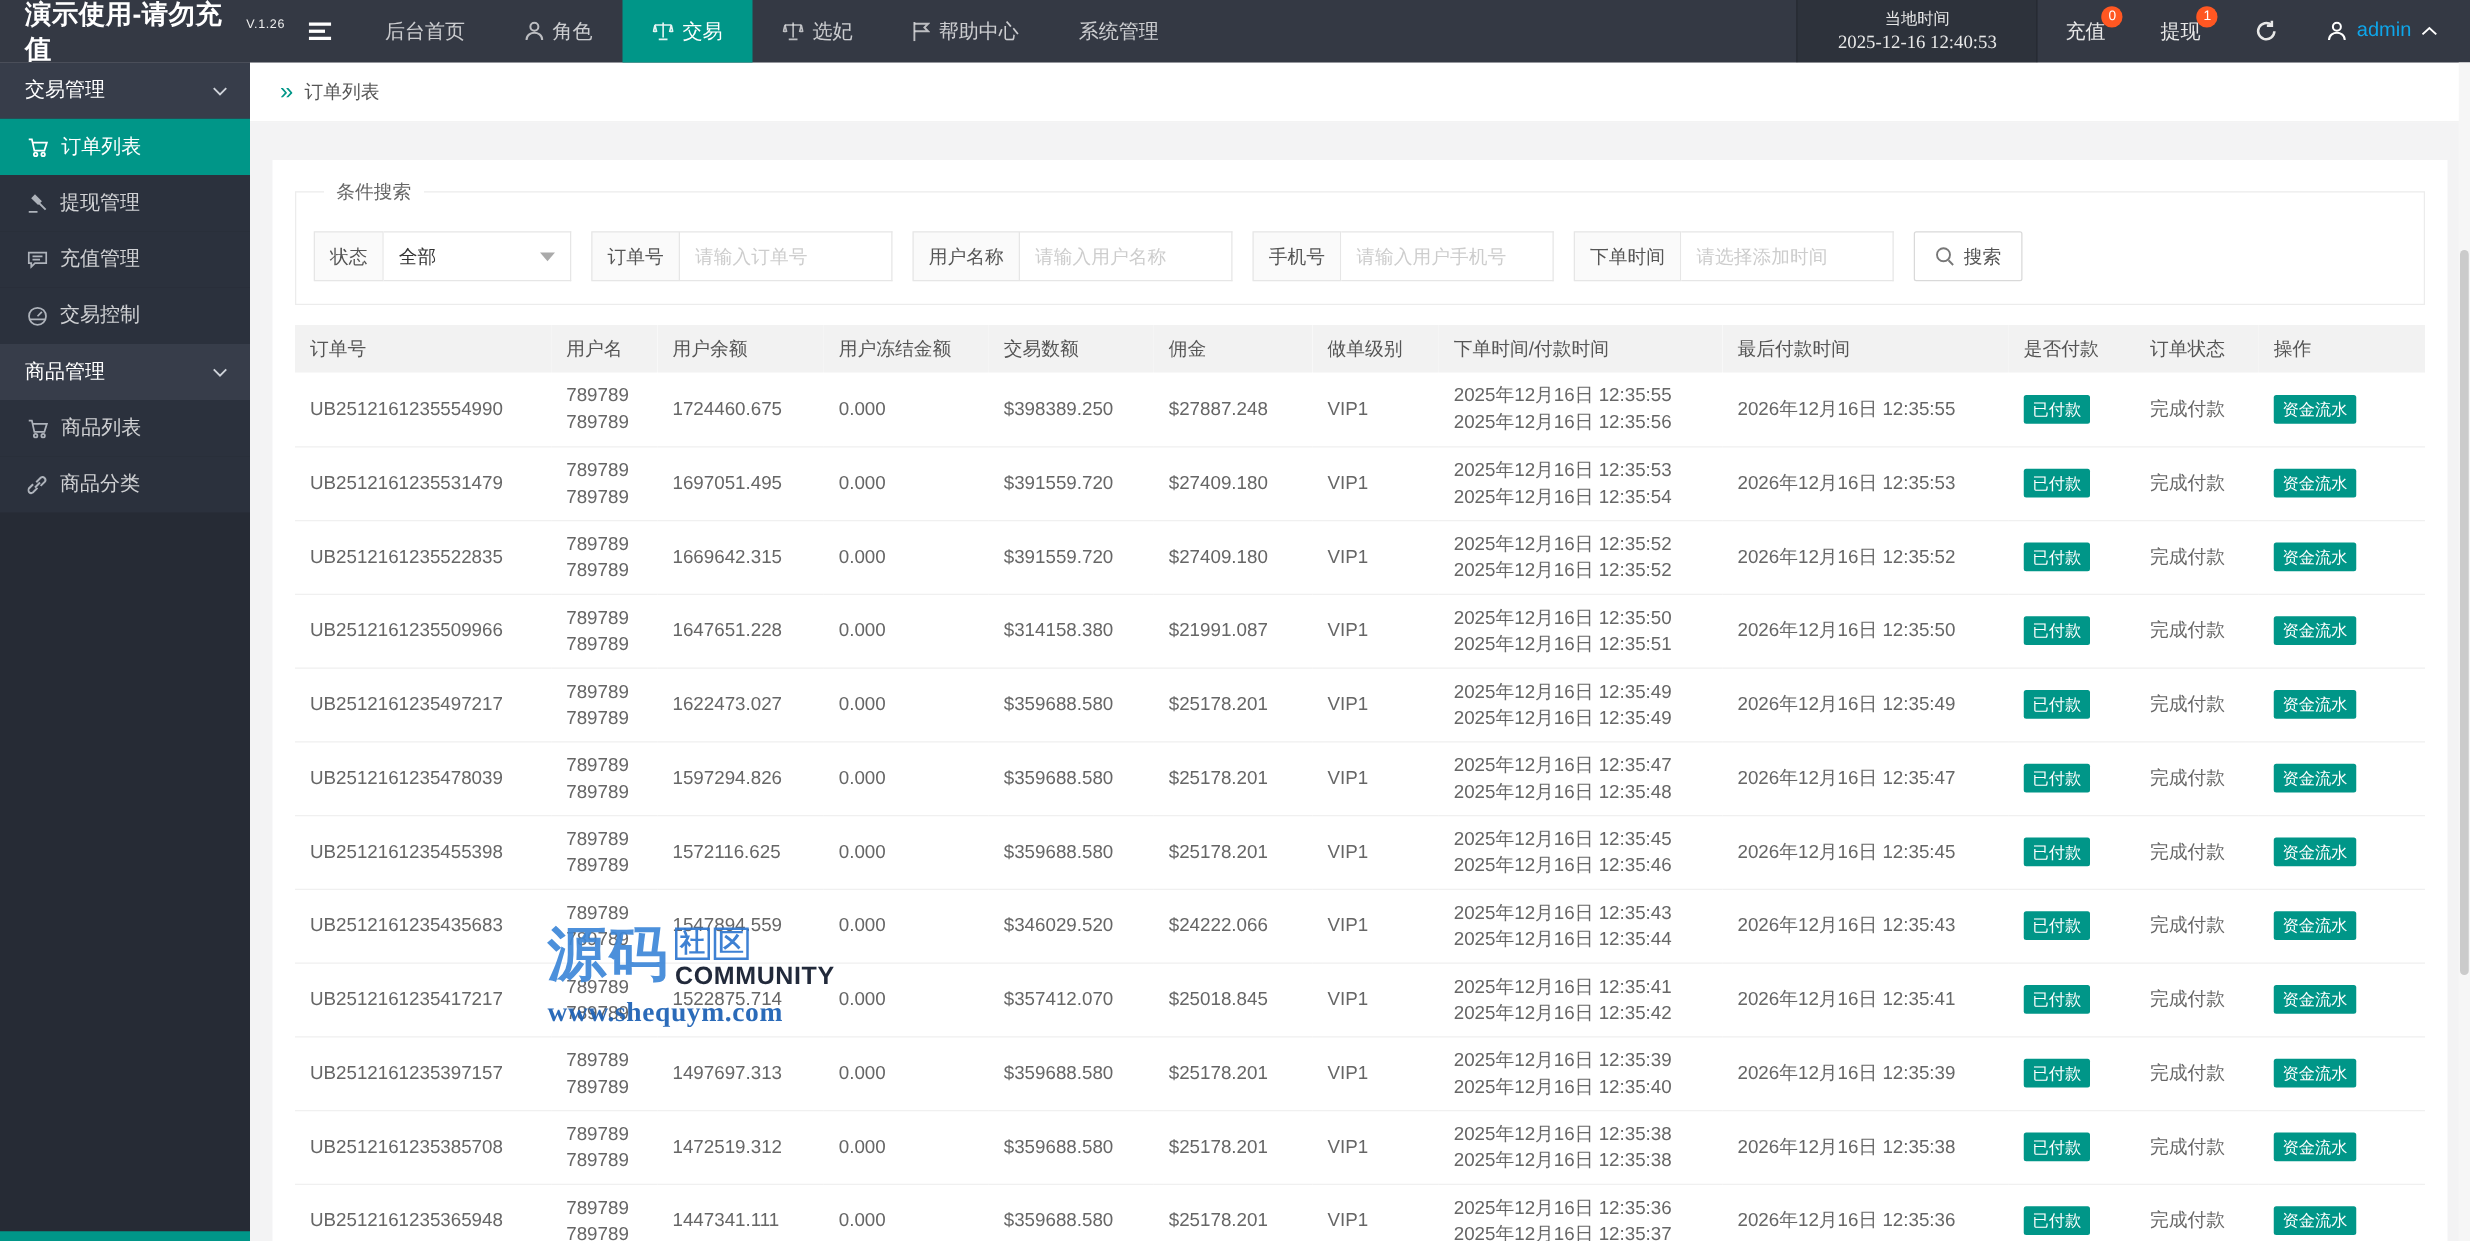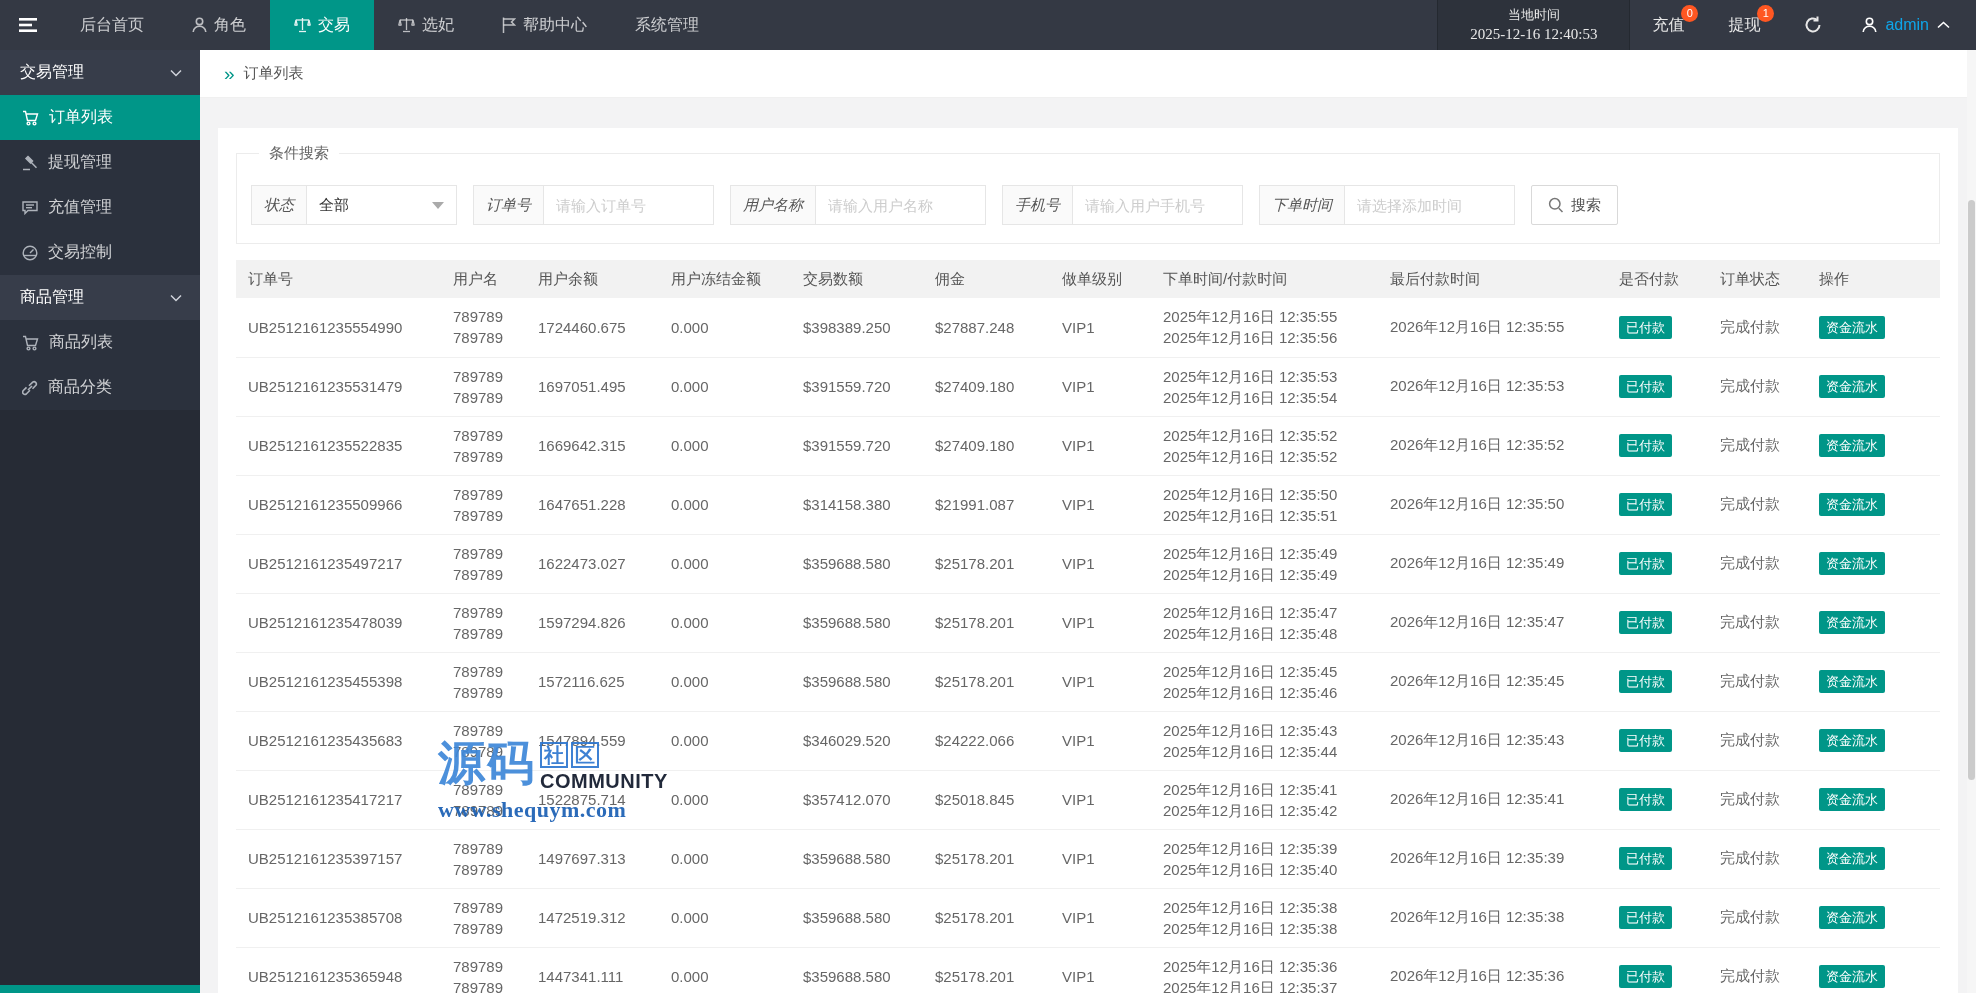--- a/index.html
+++ b/index.html
@@ -36,21 +36,21 @@
   .main { position:absolute; left:200px; top:50px; width:1776px; height:943px; background:#F3F3F4; overflow:hidden; }
   .breadcrumb-bar { height:48px; background:#fff; display:flex; align-items:center; padding-left:24px; border-bottom:1px solid #f0f0f0; }
   .crumb-caret { color:#009688; font-size:19px; margin-right:9px; }
   .crumb-text { color:#555; font-size:15px; }
   .card { margin:30px 18px 0 18px; background:#fff; padding:16px 18px 18px 18px; min-height:840px; }
 
   fieldset.search-set { border:1px solid #ECECEC; padding:16px 14px 18px 14px; }
   fieldset.search-set legend { font-size:15px; color:#666; padding:0 10px; margin-left:8px; }
   .search-row { display:flex; align-items:center; gap:16px; margin-top:6px; }
   .input-group { display:flex; align-items:stretch; height:40px; }
-  .addon { display:flex; align-items:center; padding:0 12px; background:#FAFAFA; border:1px solid #E6E6E6; color:#555; font-size:15px; white-space:nowrap;font-style:italic; }
+  .addon { display:flex; align-items:center; padding:0 12px; background:#FAFAFA; border:1px solid #E6E6E6; color:#555; font-size:15px; white-space:nowrap; }
   .select-box { display:flex; align-items:center; justify-content:space-between; width:150px; border:1px solid #E6E6E6; border-left:none; padding:0 12px; background:#fff; color:#333; font-size:15px; cursor:pointer; }
   .caret-down { width:0; height:0; border-left:6px solid transparent; border-right:6px solid transparent; border-top:7px solid #aaa; }
   .input-group input { border:1px solid #E6E6E6; border-left:none; padding:0 12px; font-size:15px; color:#333; width:170px; outline:none; font-family:inherit; }
   .input-group input::placeholder { color:#CDCDCD; }
   .inp-order { width:172px; } .inp-user { width:178px; } .inp-phone { width:188px; } .inp-time { width:198px; }
   .search-btn { display:flex; align-items:center; gap:7px; height:40px; padding:0 16px; background:#fff; border:1px solid #D9D9D9; border-radius:2px; color:#555; font-size:15px; cursor:pointer; font-family:inherit; }
 
   
   table.orders { width:100%; border-collapse:collapse; table-layout:fixed; margin-top:16px; }
   table.orders th { background:#F2F2F2; height:38px; font-weight:normal; font-size:15px; color:#555; text-align:left; padding:0 6px 0 12px; white-space:nowrap; overflow:hidden; }
@@ -74,20 +74,24 @@
   .v-thumb { position:absolute; right:1px; top:150px; width:7px; height:580px; background:#CBCBCB; border-radius:4px; }
 
   svg { display:block; }
 </style>
 </head>
 <body>
 
 <div id="page">
 
   <div class="header">
+    <div class="brand">
+      <span>演示使用-请勿充值</span>
+      <sup>V.1.26</sup>
+    </div>
     <div class="nav-toggle">
       <span>
         <svg width="18" height="16" viewBox="0 0 18 16">
             <rect x="0" y="1" width="18" height="2.6" fill="#fff"></rect>
             <rect x="0" y="6.7" width="13" height="2.6" fill="#fff"></rect>
             <rect x="0" y="12.4" width="18" height="2.6" fill="#fff"></rect>
           </svg>
       </span>
     </div>
     <div class="nav">

